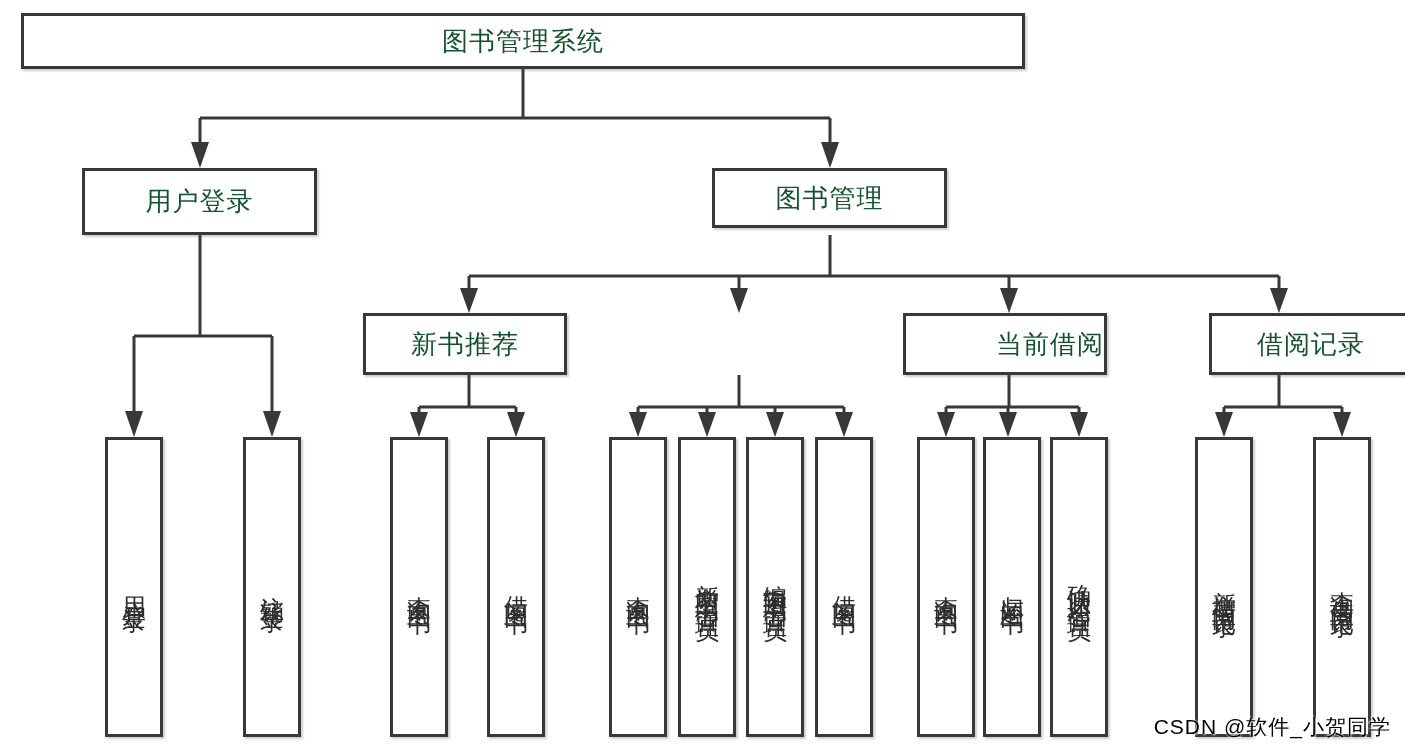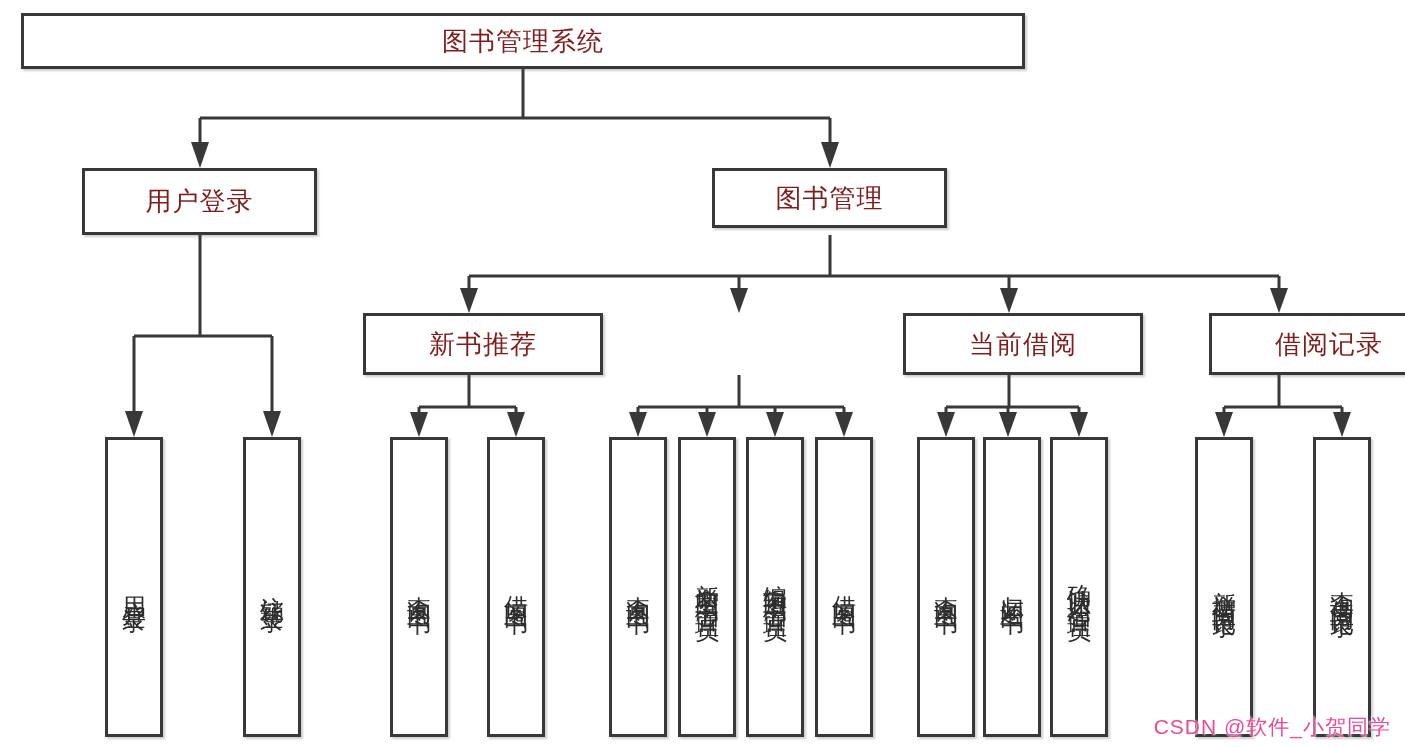--- a/index.html
+++ b/index.html
@@ -23,43 +23,43 @@
     background: #ffffff;
     border: 3px solid #383838;
     display: flex;
     align-items: center;
     justify-content: center;
     z-index: 2;
     box-shadow: 2px 2px 2px rgba(90,90,90,0.30);
   }
   .hlabel {
     font-size: 26px;
-    color: #7f1d1d;
+    color: #14532d;
     letter-spacing: 1px;
     white-space: nowrap;
   }
   .vlabel {
     writing-mode: vertical-rl;
     text-orientation: mixed;
     font-size: 24px;
     color: #2d2d2d;
     letter-spacing: 5px;
     line-height: 1;
     white-space: nowrap;
   }
   
   .n-root  { left: 21px;  top: 13px;  width: 1004px; height: 56px; }
   
   .n-login { left: 82px;  top: 168px; width: 235px;  height: 67px; }
   .n-mgmt  { left: 712px; top: 168px; width: 235px;  height: 60px; }
   
-  .l3 { top: 313px; height: 62px; width: 240px; }
+  .l3 { top: 313px; height: 62px; width: 204px; }
   .n-rec  { left: 363px; }
   .n-bor  { left: 633px; }
-  .n-cur  { left: 903px; }
+  .n-cur  { left: 903px; justify-content: flex-end; }
   .n-recd { left: 1173px; margin-left: 36px; }
   
   .l4 { top: 437px; height: 300px; width: 58px; }
   .v1  { left: 105px; }
   .v2  { left: 243px; }
   .v3  { left: 390px; }
   .v4  { left: 487px; }
   .v5  { left: 609px; }
   .v6  { left: 678px; }
   .v7  { left: 746px; }
@@ -67,21 +67,21 @@
   .v9  { left: 917px; }
   .v10 { left: 983px; }
   .v11 { left: 1050px; }
   .v12 { left: 1195px; }
   .v13 { left: 1313px; }
   #watermark {
     position: absolute;
     right: 14px;
     bottom: 6px;
     font-size: 21px;
-    color: #ec4899;
+    color: #000000;
     letter-spacing: 1px;
     z-index: 3;
     text-shadow: 1px 1px 2px rgba(255,255,255,0.95), -1px -1px 2px rgba(255,255,255,0.95);
     white-space: nowrap;
   }
 </style>
 </head>
 <body>
 
 <div id="canvas">

